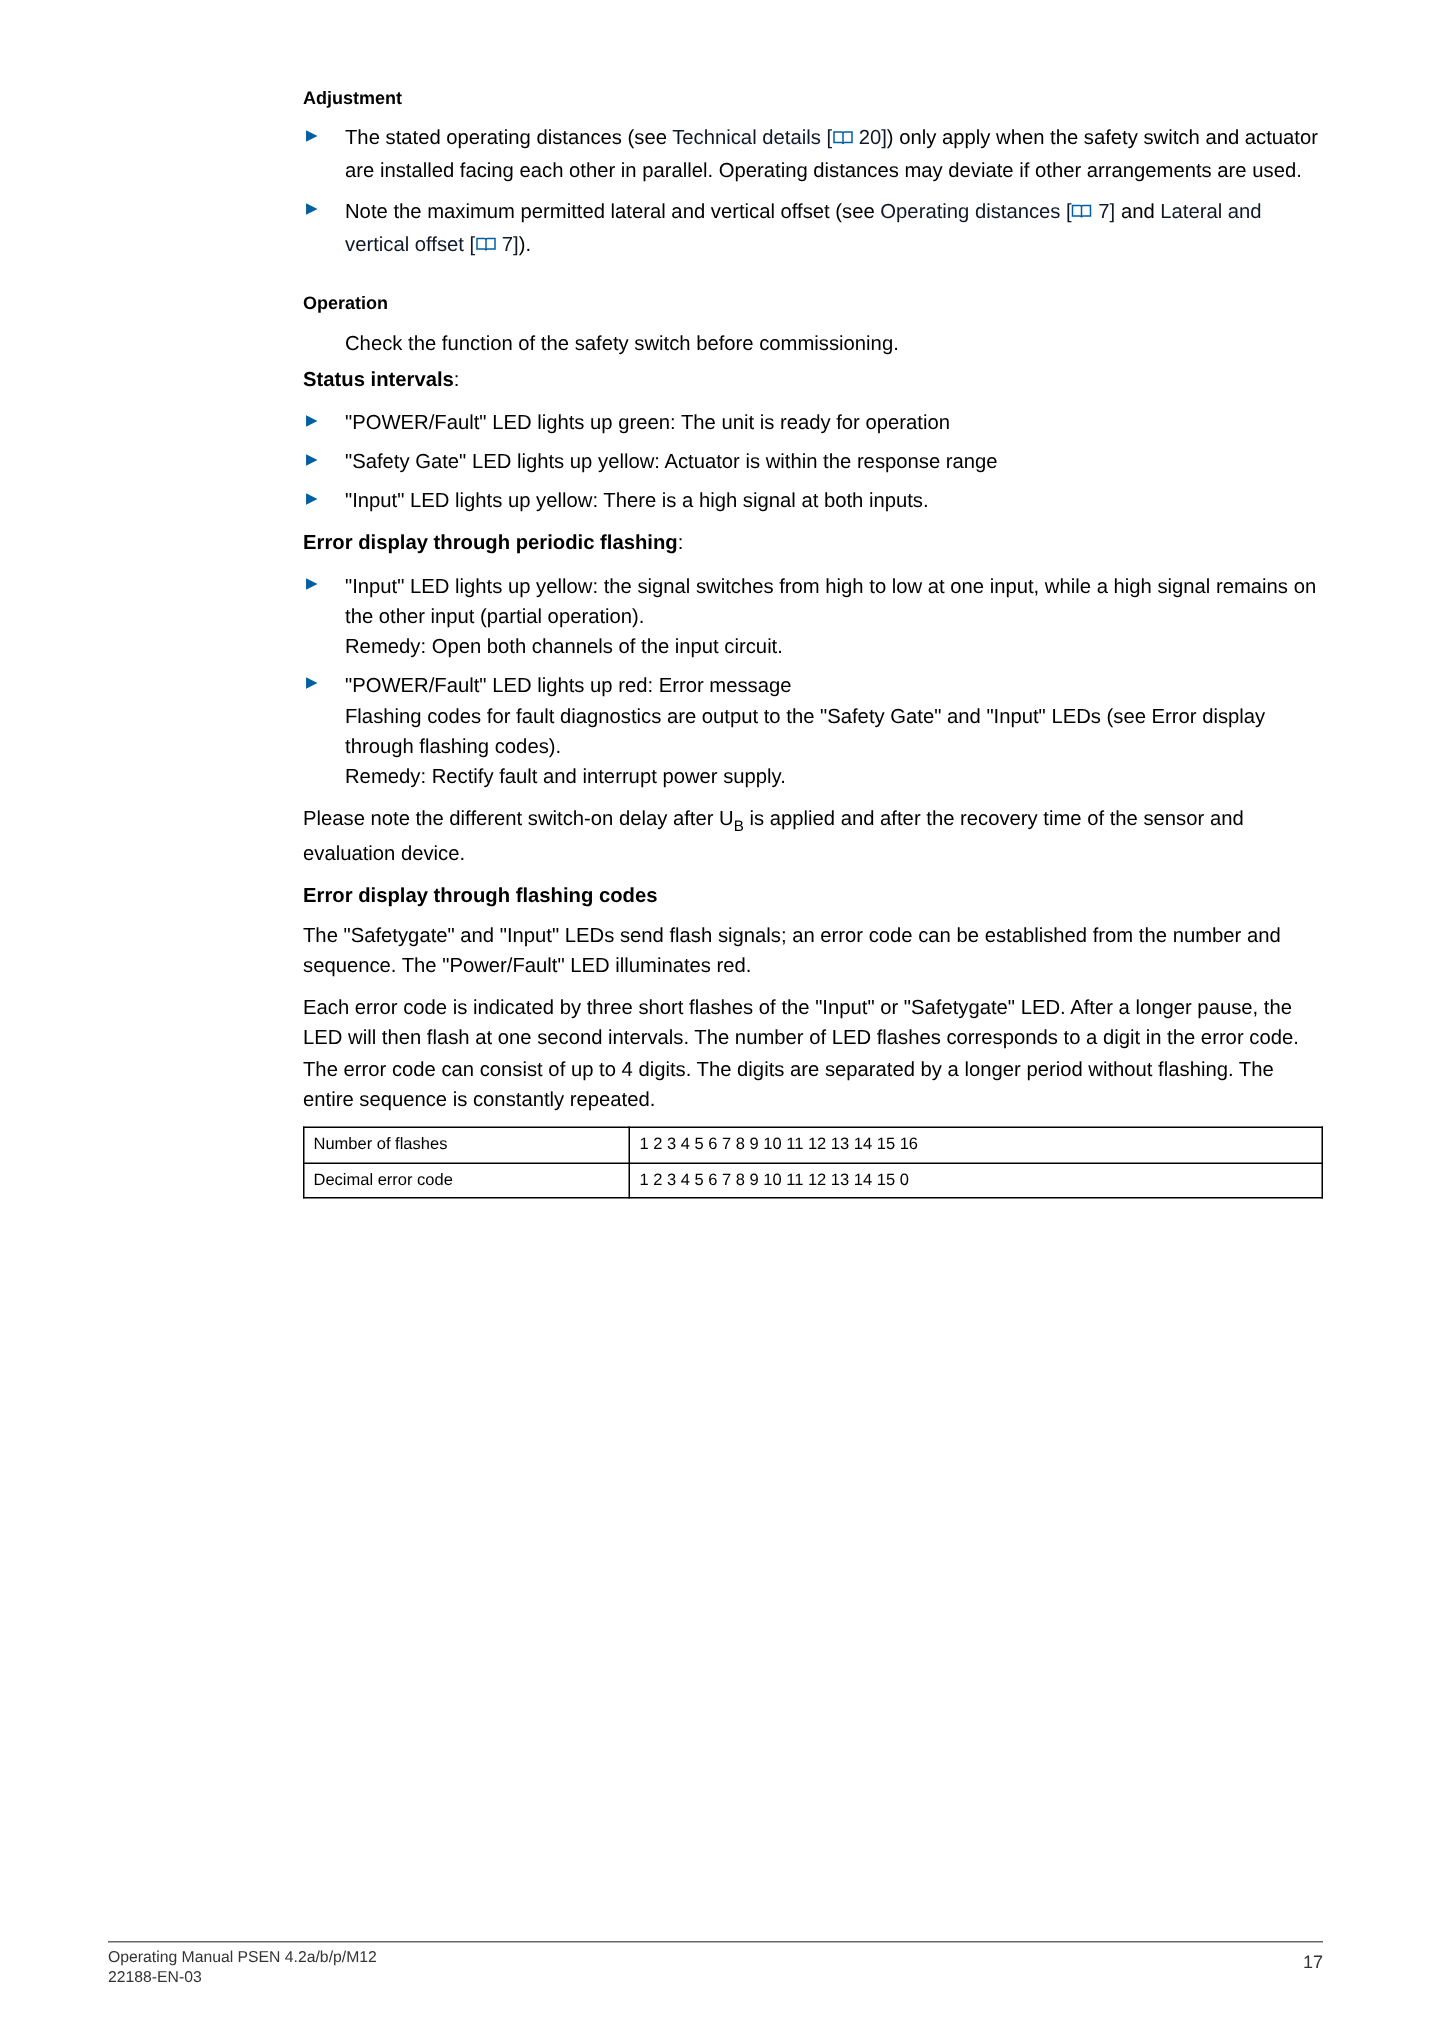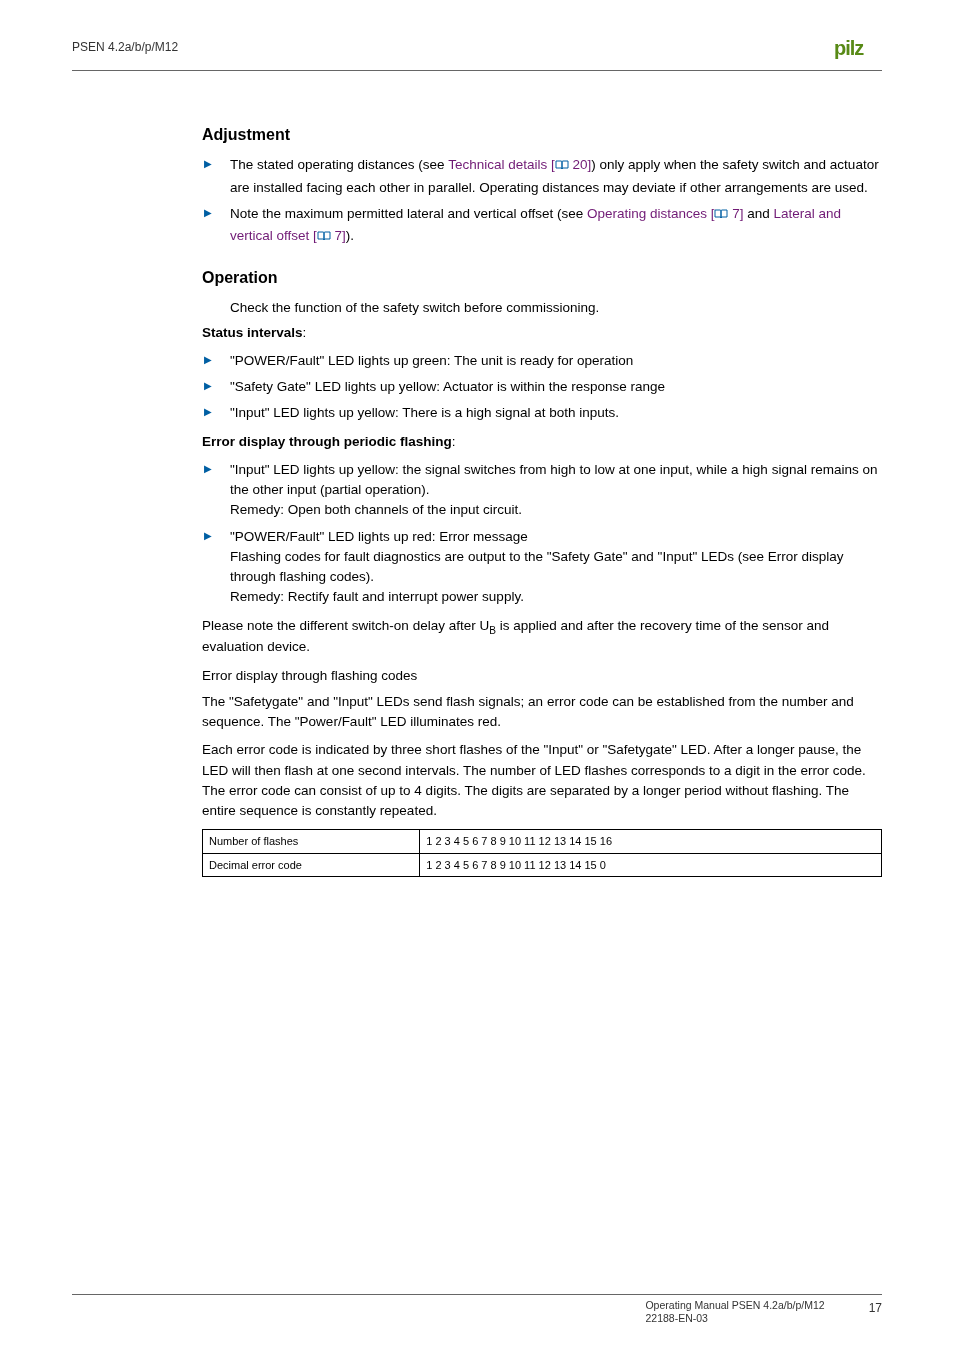--- a/index.html
+++ b/index.html
@@ -30,21 +30,21 @@
     font-size: 12px;
     color: #333;
   }
   .logo {
     letter-spacing: -1px;
   }
   .content {
     margin-left: 130px;
   }
   h2 {
-    font-size: 16px;
+    font-size: 12px;
     font-weight: bold;
     margin-top: 18px;
     margin-bottom: 8px;
   }
   p { margin-bottom: 8px; }
   .para-after-h2 { margin-bottom: 4px; margin-left: 28px; }
   .bold { font-weight: bold; }
   ul.bullets {
     list-style: none;
     padding: 0;
@@ -56,27 +56,27 @@
     margin-bottom: 6px;
   }
   ul.bullets > li::before {
     content: "▶";
     position: absolute;
     left: 2px;
     top: 1px;
     color: #005fa3;
     font-size: 10px;
   }
-  .link { color: #701a75; }
+  .link { color: #0f172a; }
   .book-icon {
     display: inline-block;
     vertical-align: -2px;
   }
   .subhead {
-    font-weight: normal;
+    font-weight: bold;
     font-size: 13.5px;
     margin-bottom: 6px;
   }
   table.codes {
     border-collapse: collapse;
     width: 100%;
     margin-top: 4px;
   }
   table.codes td {
     border: 1px solid #000;
@@ -88,40 +88,32 @@
   .footer {
     position: absolute;
     left: 72px;
     right: 72px;
     bottom: 24px;
     border-top: 1px solid #666;
     padding-top: 4px;
     font-size: 10.5px;
     color: #333;
     display: flex;
-    justify-content: flex-end;
+    justify-content: space-between;
     gap: 44px;
   }
   .footer-left { line-height: 1.3; }
   .footer-right { font-size: 12px; }
   .sub { font-size: 0.75em; vertical-align: sub; }
 </style>
 </head>
 <body>
 
 <div class="page">
 
-  <div class="header">
-    <span class="header-title">PSEN 4.2a/b/p/M12</span>
-    <span class="logo">
-      <svg width="48" height="22" viewBox="0 0 48 22">
-        <text x="0" y="17" font-family="Arial" font-weight="900" font-size="20" fill="#588a16" letter-spacing="-1">pilz</text>
-      </svg>
-    </span>
-  </div>
 
   <div class="content">
 
     <h2>Adjustment</h2>
     <ul class="bullets">
       <li>
         <span>The stated operating distances (see </span><span class="link"><span>Technical details [</span><span class="book-icon"><svg width="14" height="11" viewBox="0 0 14 11">
                 <path d="M1 1 h5 q1 0 1 1 v7 q0 -1 -1 -1 h-5 z M13 1 h-5 q-1 0 -1 1 v7 q0 -1 1 -1 h5 z" fill="none" stroke="#005fa3" stroke-width="1"></path>
               </svg></span><span> 20]</span></span><span>) only apply when the safety switch and actuator are installed facing each other in parallel. Operating distances may deviate if other arrangements are used.</span>
       </li>

